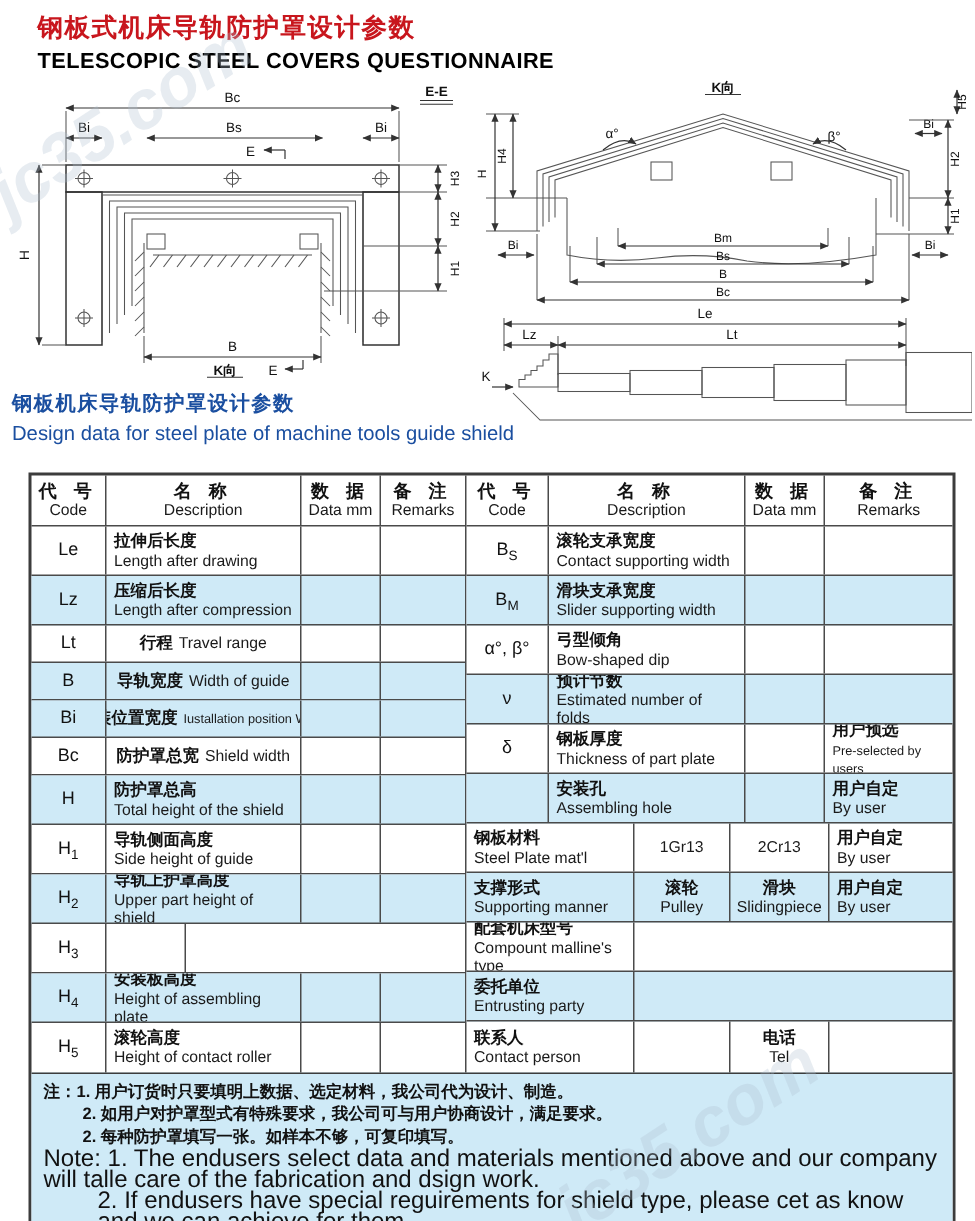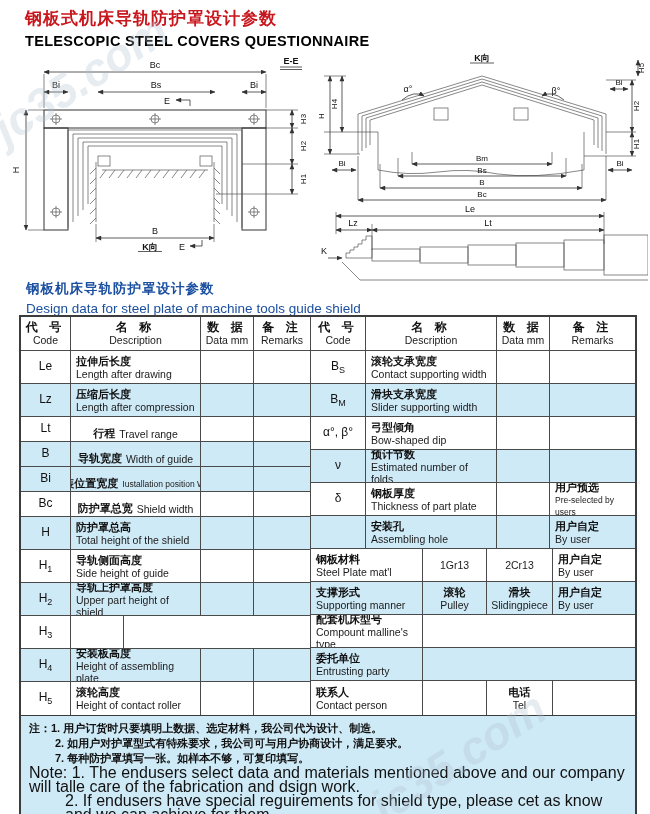--- a/index.html
+++ b/index.html
@@ -10,21 +10,21 @@
   .watermark { position:absolute; font-size:46px; font-weight:bold; font-style:italic;
                color:rgba(175,192,210,0.30); transform:rotate(-33deg); pointer-events:none; z-index:5; }
   .wm1 { left:-18px; top:52px; }
   .wm2 { left:360px; top:730px; }
 
   
   .titleblock { position:absolute; left:25px; top:7px; }
   .title-zh { color:#c8161d; font-size:17px; font-weight:bold; letter-spacing:1px; }
   .title-en { color:#000000; font-size:14.5px; font-weight:bold; margin-top:3px; letter-spacing:.3px; }
 
-  .sectionblock { position:absolute; left:26px; top:260px;margin-top:20px; }
+  .sectionblock { position:absolute; left:8px; top:260px; }
   .section-zh { color:#1b4fa0; font-size:13.5px; font-weight:bold; letter-spacing:1px; }
   .section-en { color:#1b4fa0; font-size:13.5px; margin-top:3px; }
 
   
   .diag { position:absolute; }
   .d1 { left:10px;  top:52px;  width:306px; height:200px; }
   .d2 { left:316px; top:52px;  width:332px; height:152px; }
   .d3 { left:316px; top:202px; width:332px; height:88px; }
   svg text { font-family:"Liberation Sans","DejaVu Sans",sans-serif; font-size:9px; fill:#111; }
   svg .lab-s { font-size:8px; }
@@ -44,21 +44,21 @@
   .h34 { height:34px; } .h33 { height:33px; } .h25 { height:25px; }
   .blue { background:#cfeaf7; }
   .cell { border-right:1px solid #4a4a4a; display:flex; flex-direction:column; justify-content:center;
           padding:1px 5px; overflow:hidden; }
   .trow .cell:last-child { border-right:none; }
   .center { align-items:center; text-align:center; padding:1px 2px; }
   .zh { font-size:11px; font-weight:bold; line-height:13px; }
   .en { font-size:10.5px; line-height:12px; color:#1a1a1a; }
   .en.small { font-size:8.5px; }
   .one .zh, .one .en { display:inline; }
-  .one .cell.desc { flex-direction:row; align-items:flex-end; gap:4px; flex-wrap:nowrap; white-space:nowrap; }
+  .one .cell.desc { flex-direction:row; align-items:center; gap:4px; flex-wrap:nowrap; white-space:nowrap; }
   .codecell { font-size:12px; align-items:center; text-align:center; }
   .codecell sub { font-size:9px; }
   .hdr .zh { font-size:12px; letter-spacing:4px; }
   .hdr .en { font-size:10.5px; }
   
   .c-code{width:50px;} .c-desc{width:130px;} .c-data{width:53px;} .c-rem{width:56px;}
   
   .rc-code{width:55px;} .rc-desc{width:131px;} .rc-data{width:53px;} .rc-rem{width:85px;}
   
   .sc-label{width:112px;} .sc-o1{width:64px;} .sc-o2{width:66px;} .sc-rem{width:82px;}
@@ -611,18 +611,18 @@
             <div class="en">Tel</div>
           </div>
         <div class="cell sc-rem"></div>
       </div>
     </div>
   </div>
 
   <div class="notes">
     <div class="nzh">注：1. 用户订货时只要填明上数据、选定材料，我公司代为设计、制造。</div>
     <div class="nzh ind1">2. 如用户对护罩型式有特殊要求，我公司可与用户协商设计，满足要求。</div>
-    <div class="nzh ind1">7. 每种防护罩填写一张。如样本不够，可复印填写。</div>
+    <div class="nzh ind1">2. 每种防护罩填写一张。如样本不够，可复印填写。</div>
     <div class="nen">Note: 1. The endusers select data and materials mentioned above and our company will talle care of the fabrication and dsign work.</div>
     <div class="nen ind2">2. If endusers have special reguirements for shield type, please cet as know and we can achieve for them.</div>
     <div class="nen ind2">3. One form for one type of shield.</div>
   </div>
 </div>
 
 </body></html>

